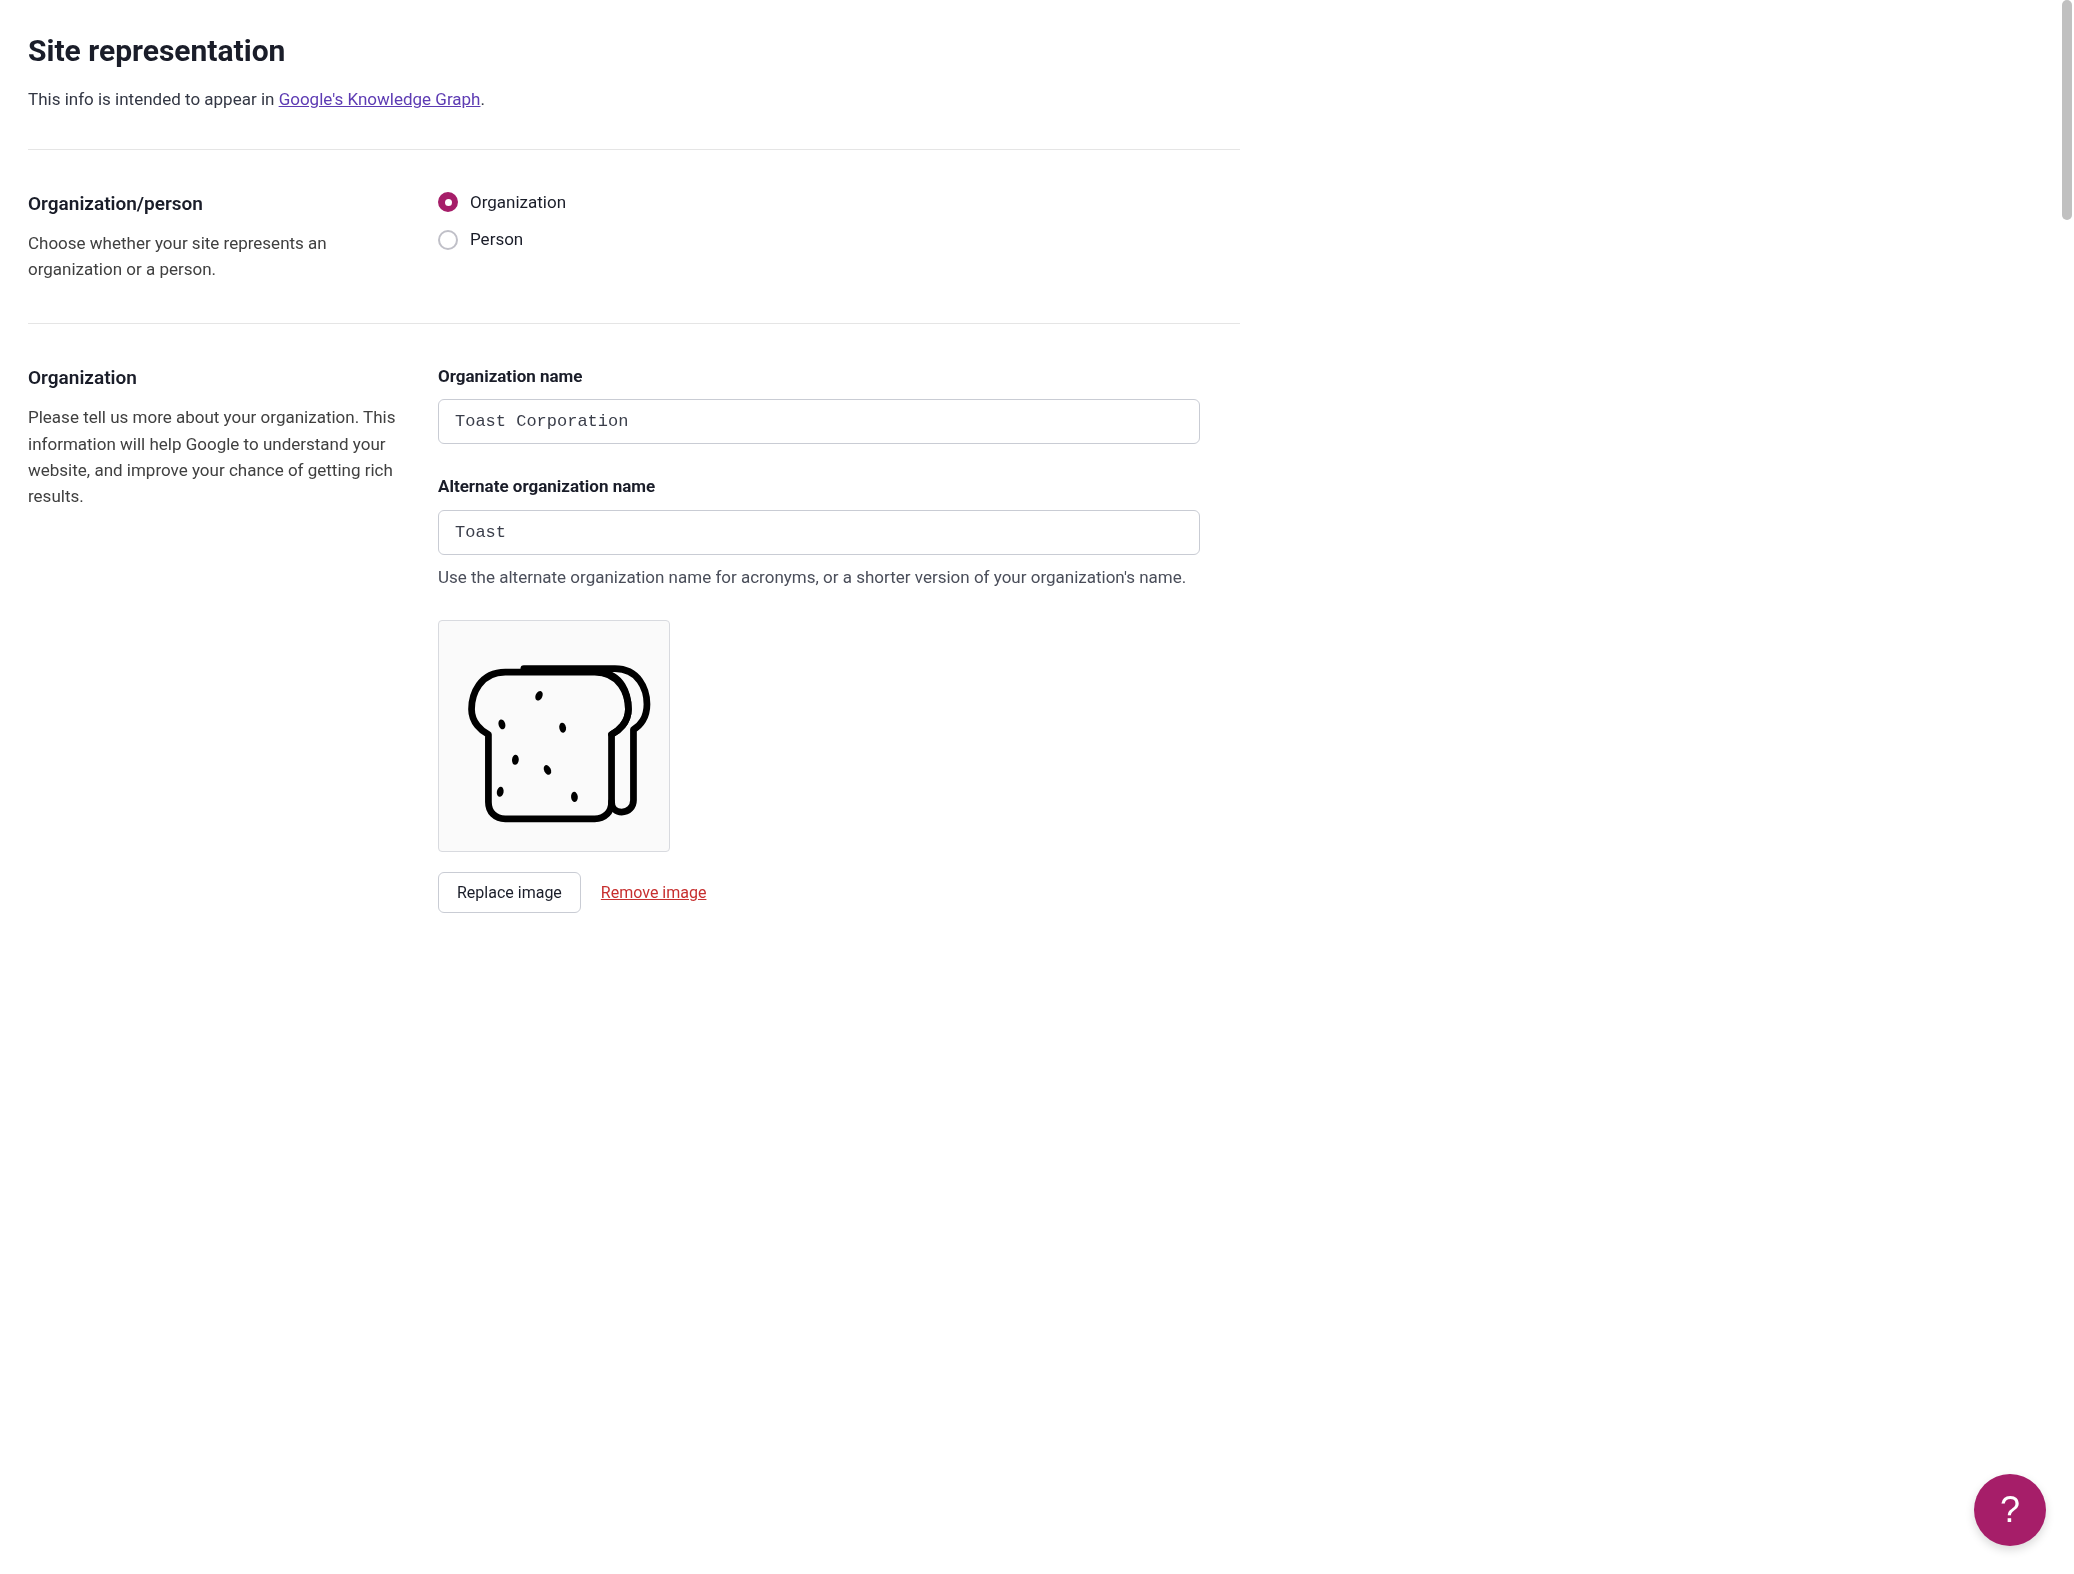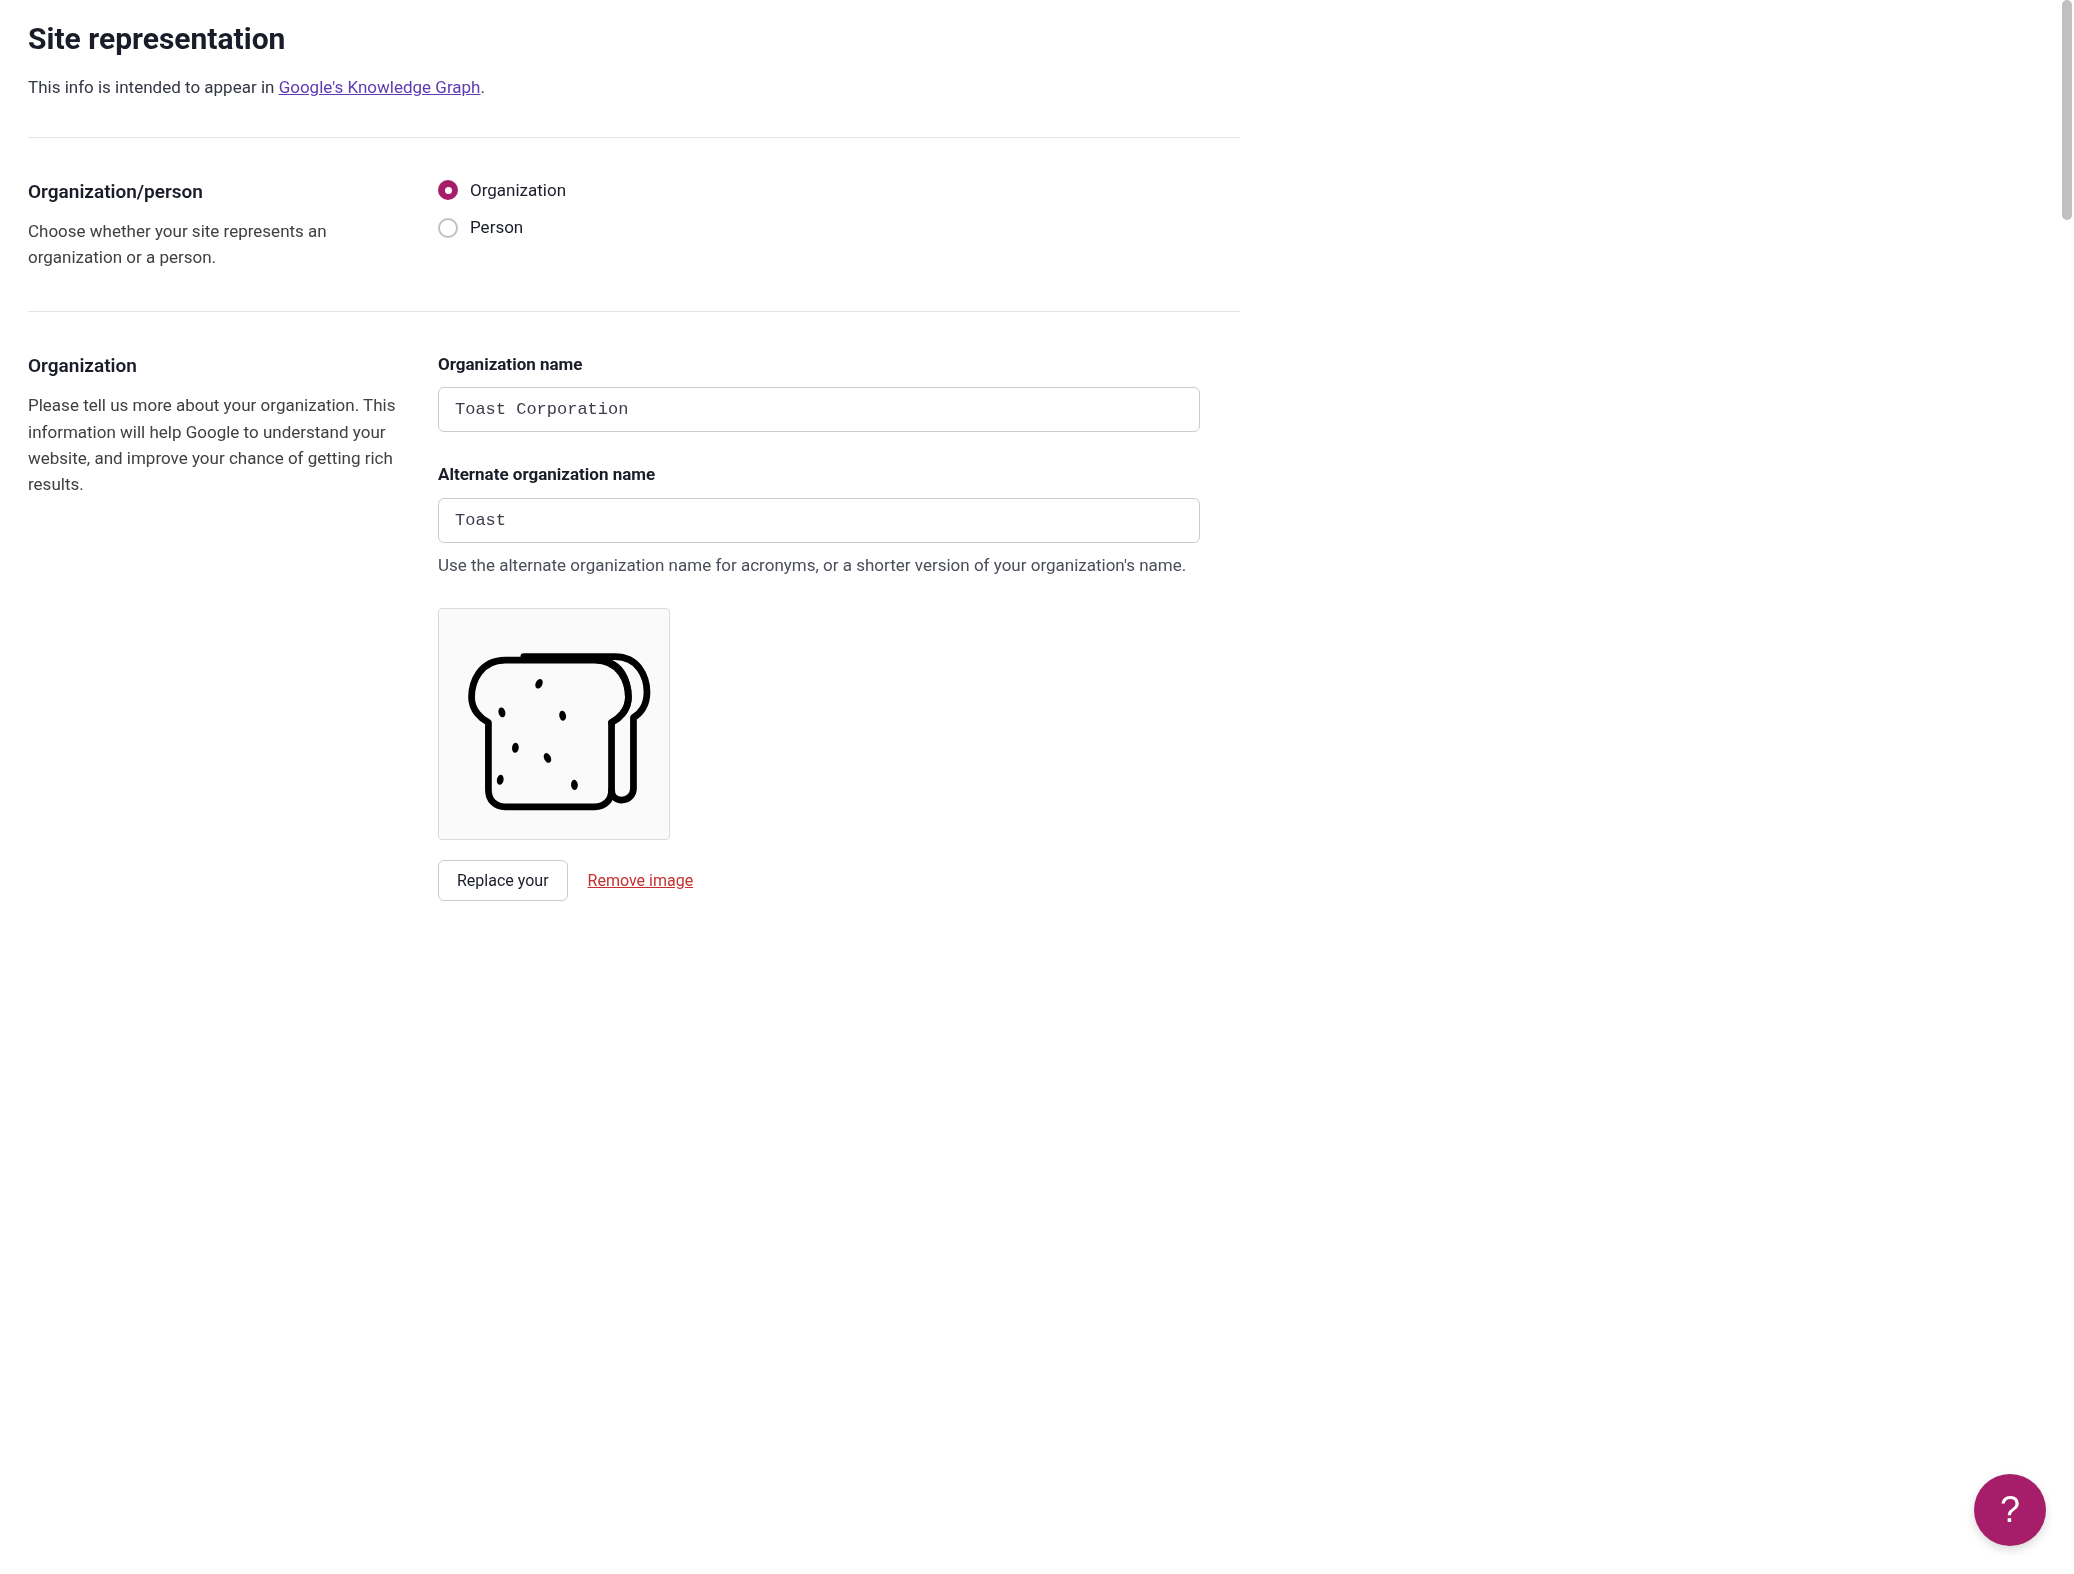--- a/index.html
+++ b/index.html
@@ -5,21 +5,21 @@
     * { box-sizing: border-box; margin: 0; padding: 0; }
     body {
       font-family: -apple-system, BlinkMacSystemFont, "Segoe UI", Roboto, Helvetica, Arial, sans-serif;
       color: #1a1d29;
       background: #ffffff;
       font-size: 17px;
       line-height: 1.5;
     }
     .page {
       max-width: 1240px;
-      padding: 16px 0 0 28px;
+      padding: 28px 0 0 28px;
       position: relative;
     }
     .header-section {
       padding-bottom: 36px;
       border-bottom: 1px solid #e5e5e5;
     }
     h1.page-title {
       font-size: 30px;
       font-weight: 700;
       color: #1a1d29;
@@ -244,21 +244,21 @@
               <ellipse cx="102" cy="72" rx="4" ry="6" transform="rotate(25 102 72)"></ellipse>
               <ellipse cx="130" cy="110" rx="4" ry="6" transform="rotate(-10 130 110)"></ellipse>
               <ellipse cx="74" cy="148" rx="4" ry="6" transform="rotate(5 74 148)"></ellipse>
               <ellipse cx="112" cy="160" rx="4" ry="6" transform="rotate(-25 112 160)"></ellipse>
               <ellipse cx="56" cy="186" rx="4" ry="6" transform="rotate(10 56 186)"></ellipse>
               <ellipse cx="144" cy="192" rx="4" ry="6" transform="rotate(-5 144 192)"></ellipse>
             </g>
           </svg>
         </div>
         <div class="image-actions">
-          <button class="btn-secondary">Replace your</button>
+          <button class="btn-secondary">Replace image</button>
           <a class="link-danger">Remove image</a>
         </div>
       </div>
 
     </div>
   </div>
 
 </div>
 
 <button class="help-fab">

